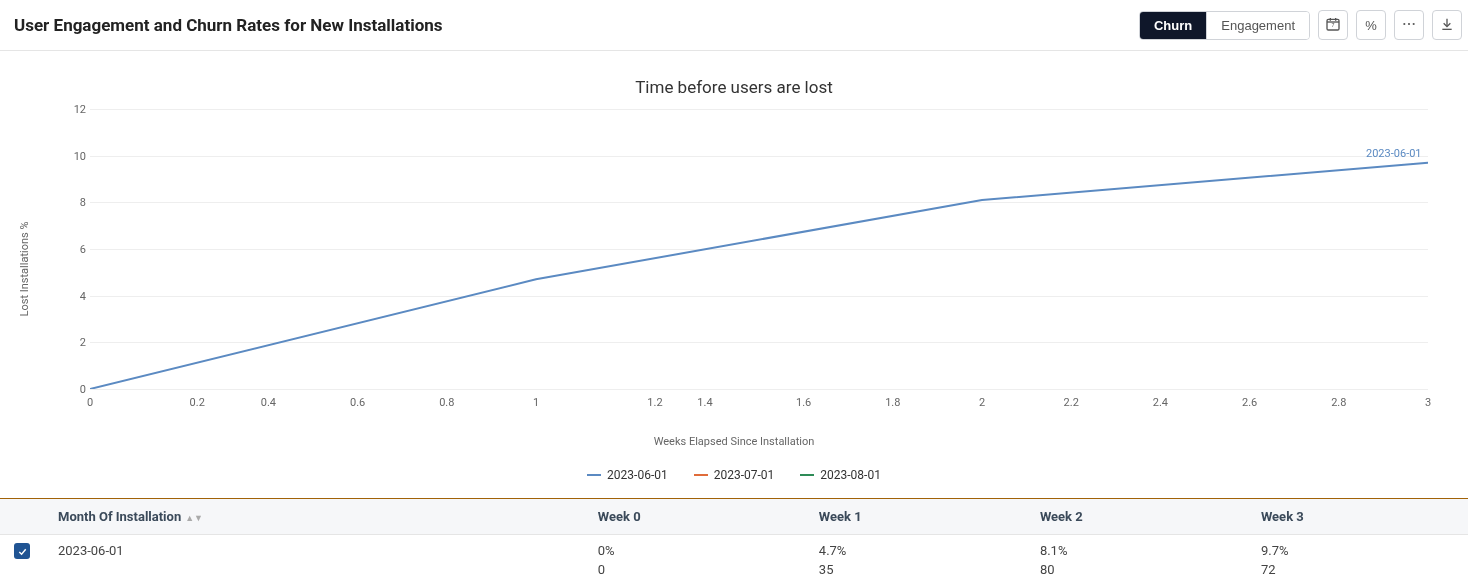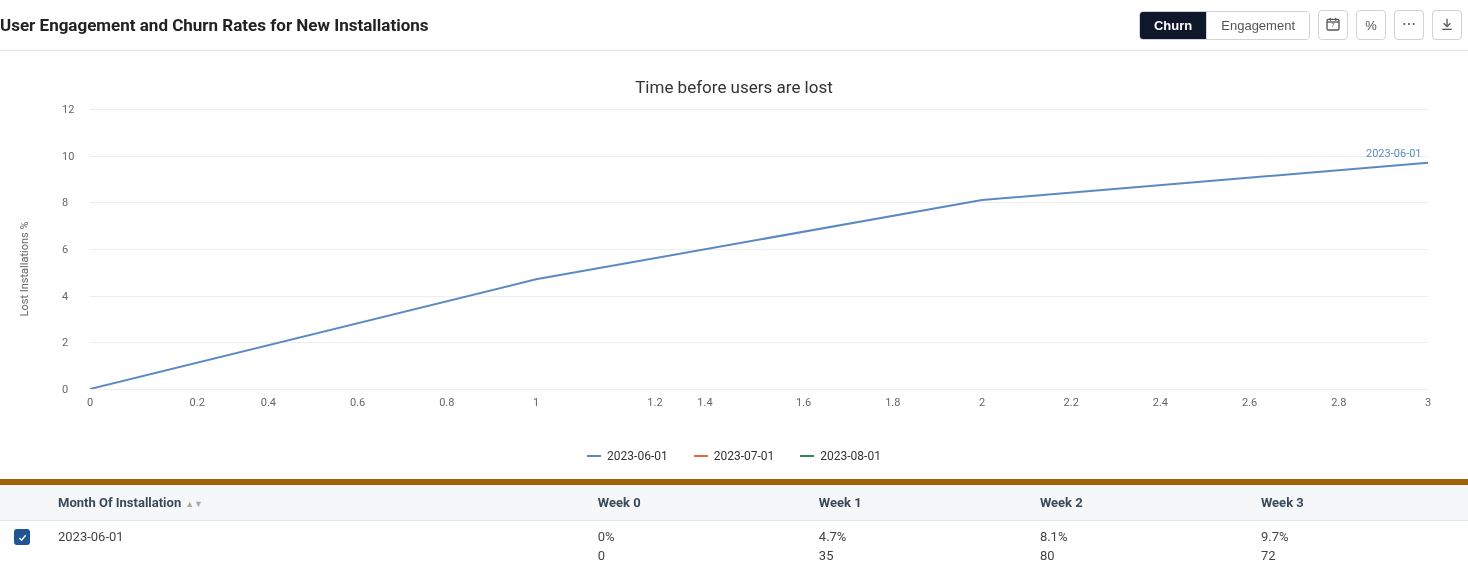--- a/index.html
+++ b/index.html
@@ -8,21 +8,21 @@
     font-family: -apple-system, BlinkMacSystemFont, "Segoe UI", Roboto, "Helvetica Neue", Arial, sans-serif;
     font-size: 13px;
     color: #333;
     background: #fff;
     width: 1468px;
   }
   .header-bar {
     display: flex;
     align-items: center;
     justify-content: space-between;
-    padding: 10px 6px 10px 0;
+    padding: 10px 6px 10px 14px;
     border-bottom: 1px solid #e5e5e5;
   }
   .page-title {
     font-size: 17px;
     font-weight: 700;
     color: #222;
   }
   .header-actions {
     display: flex;
     align-items: center;
@@ -88,21 +88,21 @@
     left: 0; right: 0;
     border-top: 1px solid #eee;
   }
   .y-tick {
     position: absolute;
     left: -28px;
     transform: translateY(-50%);
     font-size: 11px;
     color: #666;
     width: 24px;
-    text-align: left;
+    text-align: right;
   }
   .x-tick {
     position: absolute;
     bottom: -20px;
     transform: translateX(-50%);
     font-size: 11px;
     color: #666;
   }
   .y-axis-label {
     position: absolute;
@@ -146,21 +146,21 @@
     border-collapse: collapse;
     margin-top: 6px;
   }
   .data-table th {
     background: #f6f7f9;
     text-align: left;
     font-size: 13px;
     font-weight: 700;
     color: #3b4a5a;
     padding: 10px 14px;
-    border-top: 6px solid #a16207;
+    border-top: 1px solid #a16207;
     border-bottom: 1px solid #e5e5e5;
   }
   .data-table td {
     padding: 8px 14px;
     font-size: 13px;
     color: #444;
     vertical-align: top;
   }
   .sort-ic {
     display:inline-block; margin-left:4px; font-size:9px; color:#aaa;
@@ -253,20 +253,21 @@
         <div class="x-tick" style="left: 1070.4px;">2.4</div>
         <div class="x-tick" style="left: 1159.6px;">2.6</div>
         <div class="x-tick" style="left: 1248.8px;">2.8</div>
         <div class="x-tick" style="left: 1338px;">3</div>
         <svg class="line-svg" viewBox="0 0 1338 280" preserveAspectRatio="none">
           <path d="M0 280 L446 170.33333333333331 L892 91.00000000000003 L1338 53.666666666666686 " fill="none" stroke="#5b8ac2" stroke-width="2"></path>
         </svg>
         <div class="series-label" style="left: 1276px; top: 43.6667px;">2023-06-01</div>
       </div>
   </div>
+  <div class="x-axis-label">Weeks Elapsed Since Installation</div>
   <div class="legend" id="legend">
       <span class="legend-item">
         <span class="legend-swatch" style="background: rgb(91, 138, 194);"></span>
         <span>2023-06-01</span>
       </span>
       <span class="legend-item">
         <span class="legend-swatch" style="background: rgb(224, 108, 58);"></span>
         <span>2023-07-01</span>
       </span>
       <span class="legend-item">

